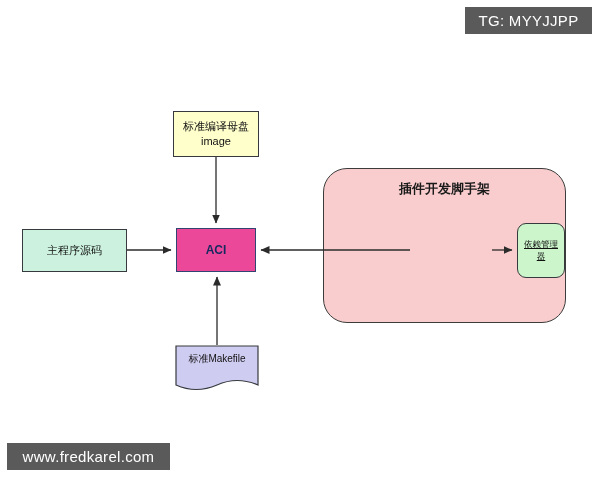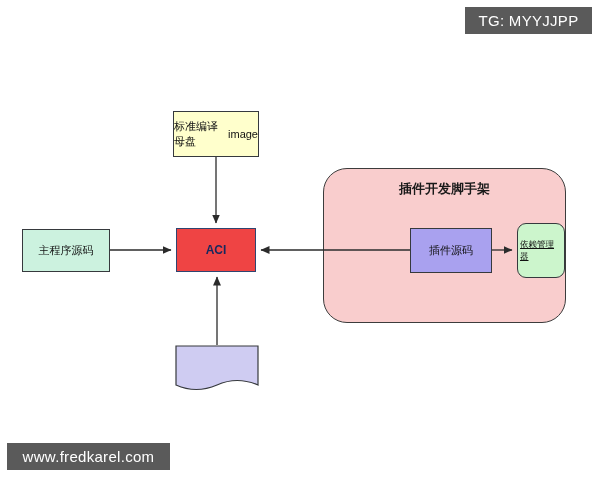--- a/index.html
+++ b/index.html
@@ -23,31 +23,31 @@
     font-size: 15px;
     letter-spacing: 0.3px;
   }
   .wm-tg  { left: 465px; top: 7px;   width: 127px; height: 27px; }
   .wm-url { left: 7px;   top: 443px; width: 163px; height: 27px; }
 
   .node {
     position: absolute;
     border: 1px solid #36393d;
     display: flex;
-    flex-direction: row;
+    flex-direction: column;
     align-items: center;
     justify-content: center;
-    text-align: left;
+    text-align: center;
     font-size: 11px;
     line-height: 1.35;
     z-index: 10;
   }
   .n-master   { left: 173px; top: 111px; width: 86px; height: 46px; background: #ffffcc; }
-  .n-main     { left: 22px;  top: 229px; width: 88px; height: 43px; background: #ccf2df; }
-  .n-aci      { left: 176px; top: 228px; width: 80px; height: 44px; background: #ef4444;
+  .n-main     { left: 22px;  top: 229px; width: 105px; height: 43px; background: #ccf2df; }
+  .n-aci      { left: 176px; top: 228px; width: 80px; height: 44px; background: #ec4899;
                 color: #16295e; font-weight: 700; font-size: 12px; border-color: #2f4470; }
   .n-plugin   { left: 410px; top: 228px; width: 82px; height: 45px; background: #a9a1ef; z-index: 6; }
   .n-dep      { left: 517px; top: 223px; width: 48px; height: 55px; background: #ccf5cc;
                 border-radius: 9px; font-size: 8.5px; z-index: 6; padding: 0 2px; text-decoration: underline; }
 
   .container {
     position: absolute;
     left: 323px; top: 168px; width: 243px; height: 155px;
     background: #f9cdcd;
     border: 1px solid #3c3c3c;
@@ -110,21 +110,21 @@
 
   <div class="node n-master">
     <span>标准编译母盘</span>
     <span>image</span>
   </div>
 
   <div class="node n-main">主程序源码</div>
 
   <div class="node n-aci">ACI</div>
 
-  <div class="node n-plugin">插件源码</div>
 
   <div class="node n-dep">依赖管理器</div>
 
   <svg class="doc-shape" width="84" height="52" viewBox="0 0 84 52">
     <path d="M1,1 L83,1 L83,40 Q62,31 42,40 Q21,49 1,40 Z" fill="#cfccf2" stroke="#36393d" stroke-width="1.2"></path>
   </svg>
+  <div class="doc-label">标准Makefile</div>
 
 </div>
 
 </body></html>

